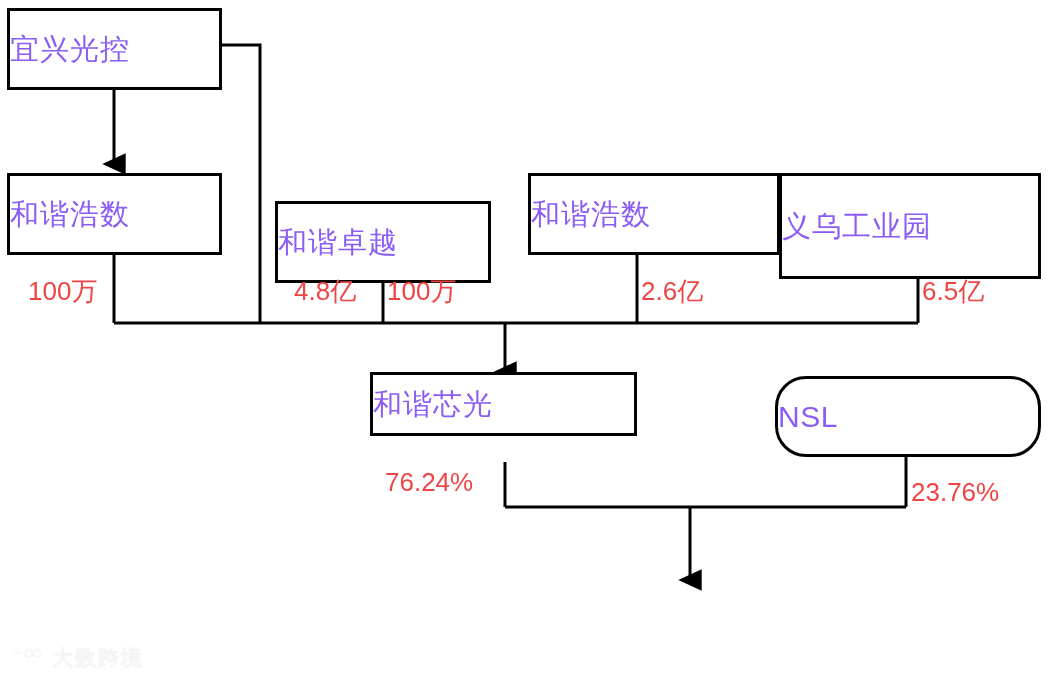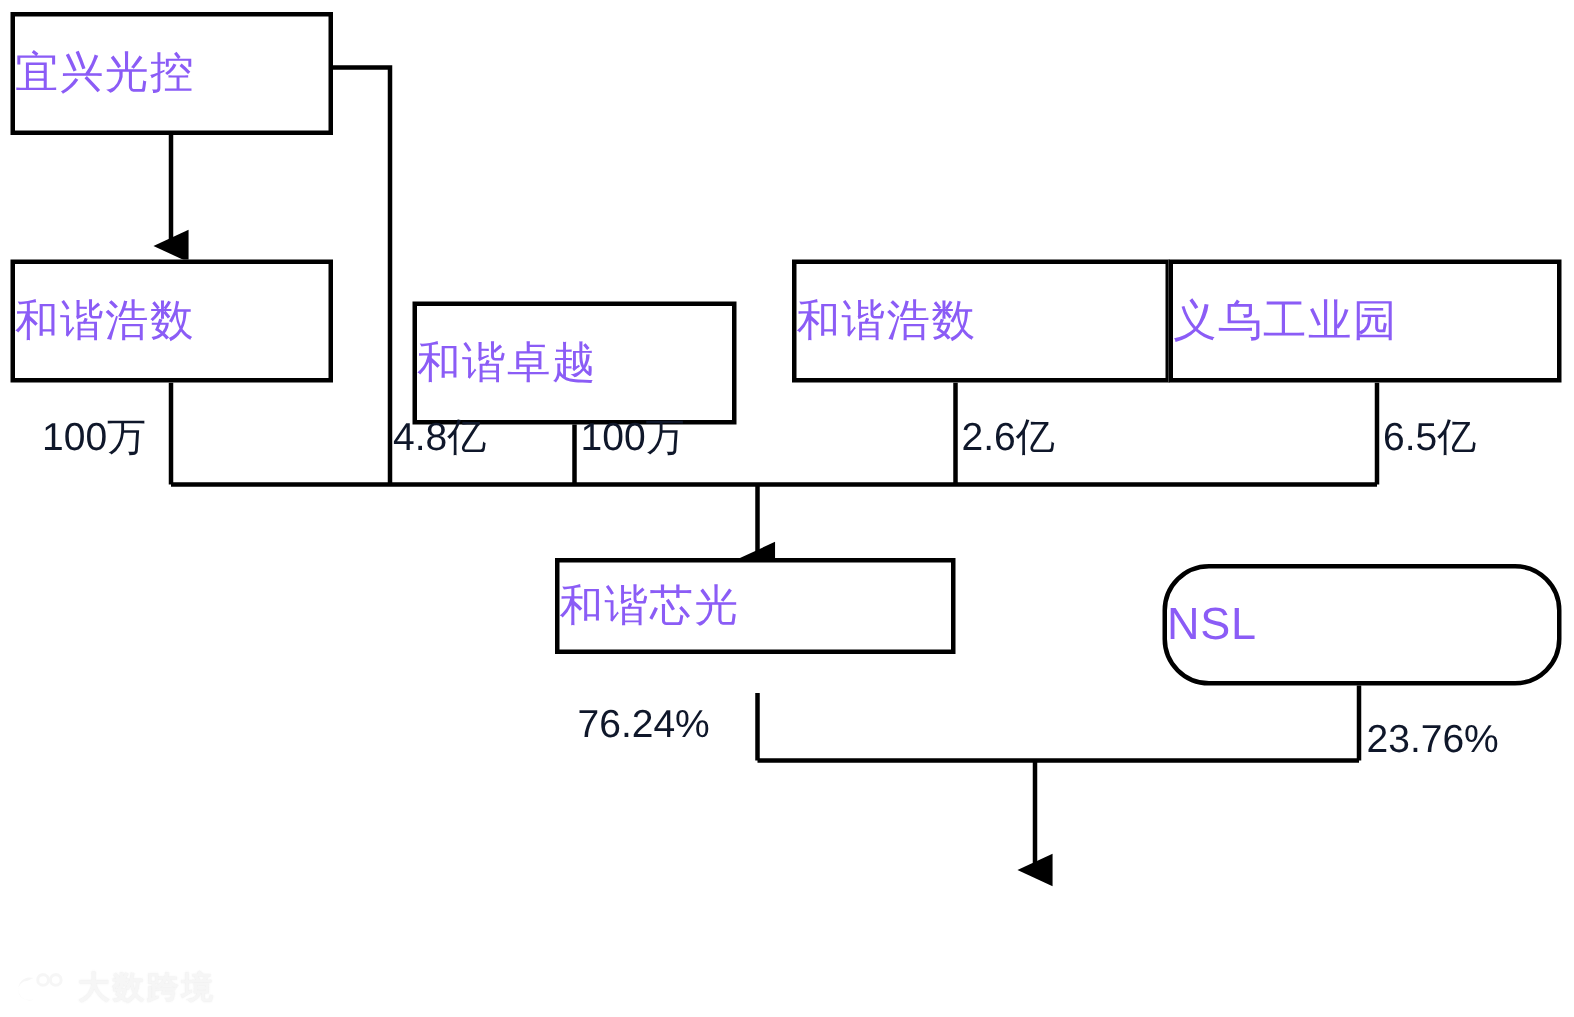--- a/index.html
+++ b/index.html
@@ -35,21 +35,21 @@
     letter-spacing: 1px;
     white-space: nowrap;
   }
   .node-label.latin {
     font-size: 30px;
     letter-spacing: 0.5px;
   }
   .edge-label {
     position: absolute;
     font-size: 26px;
-    color: #0f172a;
+    color: #ef4444;
     white-space: nowrap;
     line-height: 1;
     z-index: 4;
     background: transparent;
   }
   .lines {
     position: absolute;
     left: 0;
     top: 0;
     width: 1049px;
@@ -150,36 +150,36 @@
   </div>
 
   <div class="node" style="left:275px; top:173px; width:216px; height:82px;margin-top:28px;">
     <span class="node-label">和谐卓越</span>
   </div>
 
   <div class="node" style="left:528px; top:173px; width:252px; height:82px;">
     <span class="node-label">和谐浩数</span>
   </div>
 
-  <div class="node" style="left:779px; top:173px; width:262px; height:82px;">
+  <div class="node" style="left:779px; top:173px; width:262px; height:106px;">
     <span class="node-label">义乌工业园</span>
   </div>
 
   <div class="node" style="left:370px; top:372px; width:267px; height:64px;">
     <span class="node-label">和谐芯光</span>
   </div>
 
   <div class="node" style="left:775px; top:376px; width:266px; height:81px;border-radius:31px;">
     <span class="node-label latin">NSL</span>
   </div>
 
 
   <div class="edge-label" style="left:28px; top:278px;">100万</div>
 
-  <div class="edge-label" style="left:262px; top:278px;">4.8亿</div>
+  <div class="edge-label" style="left:262px; top:278px;padding-left:32px;">4.8亿</div>
 
   <div class="edge-label" style="left:387px; top:278px;">100万</div>
 
   <div class="edge-label" style="left:641px; top:278px;">2.6亿</div>
 
   <div class="edge-label" style="left:922px; top:278px;text-align:right;">6.5亿</div>
 
   <div class="edge-label" style="left:385px; top:469px;">76.24%</div>
 
   <div class="edge-label" style="left:911px; top:479px;">23.76%</div>

